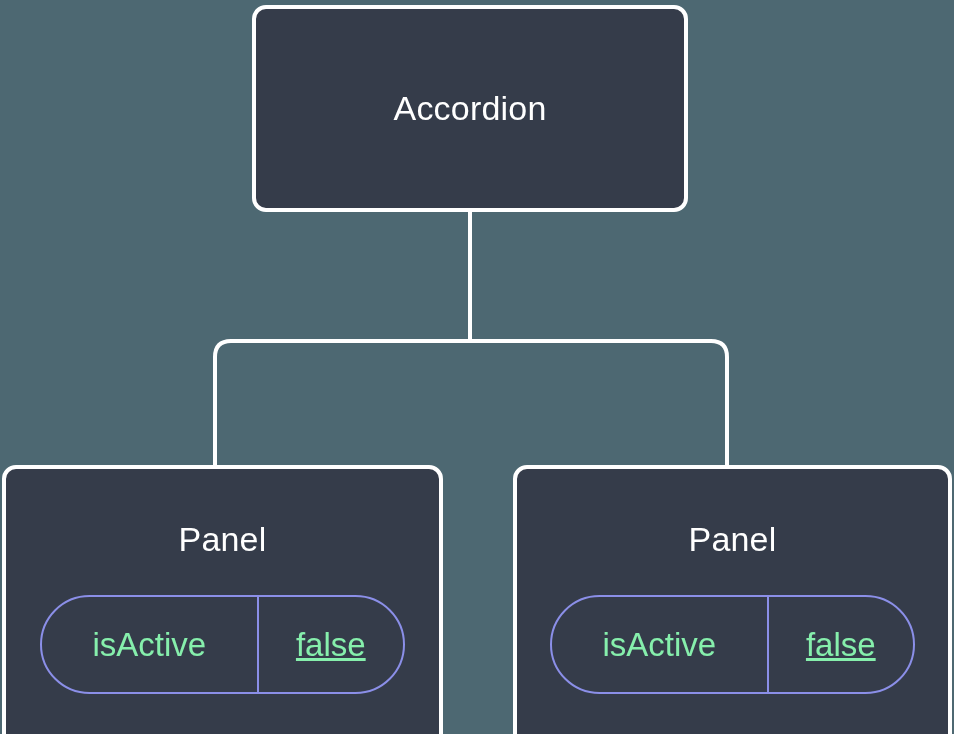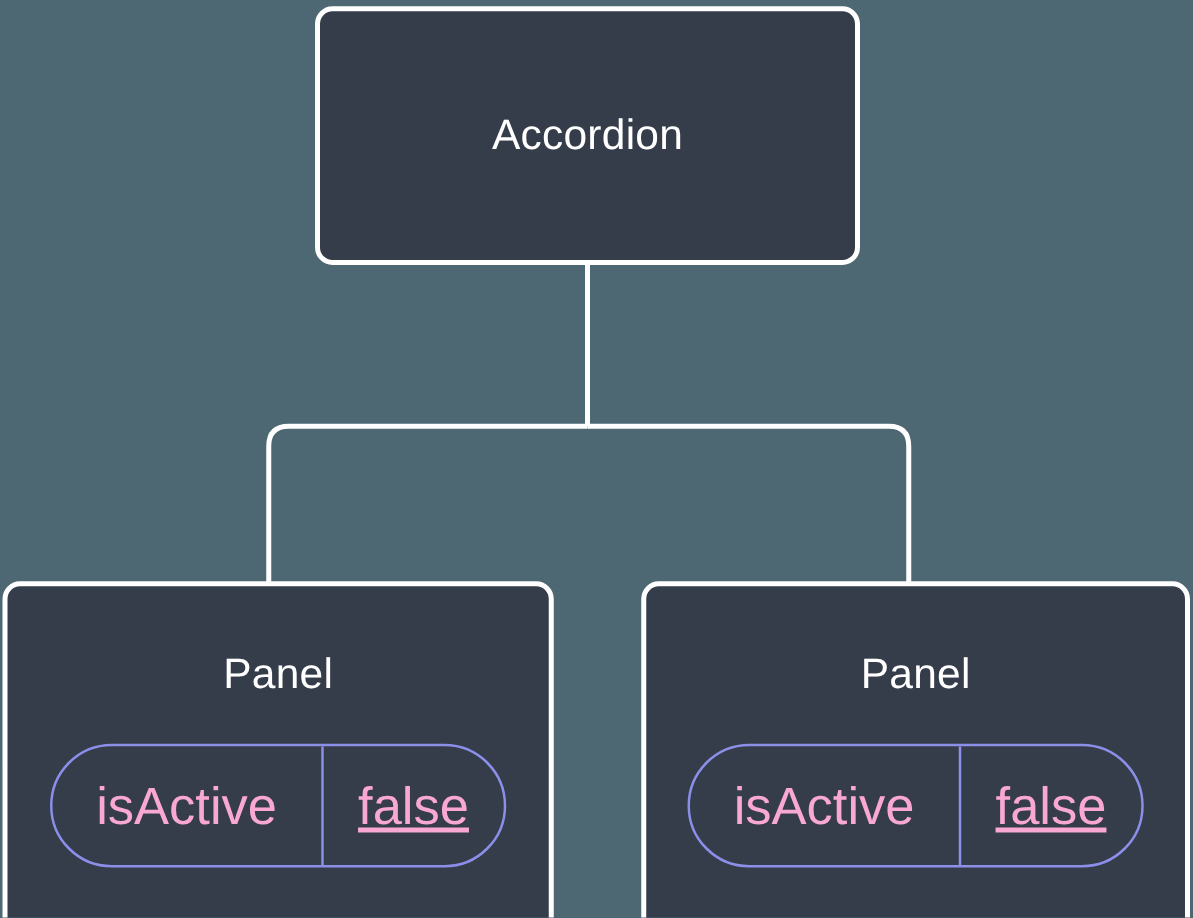--- a/index.html
+++ b/index.html
@@ -84,22 +84,22 @@
     display: flex;
     align-items: stretch;
     background: transparent;
     overflow: hidden;
   }
 
   .pill-cell {
     display: flex;
     align-items: center;
     justify-content: center;
-    color: #f9a8d4;
-    font-size: 42px;
+    color: #86efac;
+    font-size: 33px;
     font-weight: 400;
     white-space: nowrap;
   }
 
   .pill-key {
     flex: 0 0 60%;
     border-right: 2px solid #8b8fe8;
   }
 
   .pill-value {

